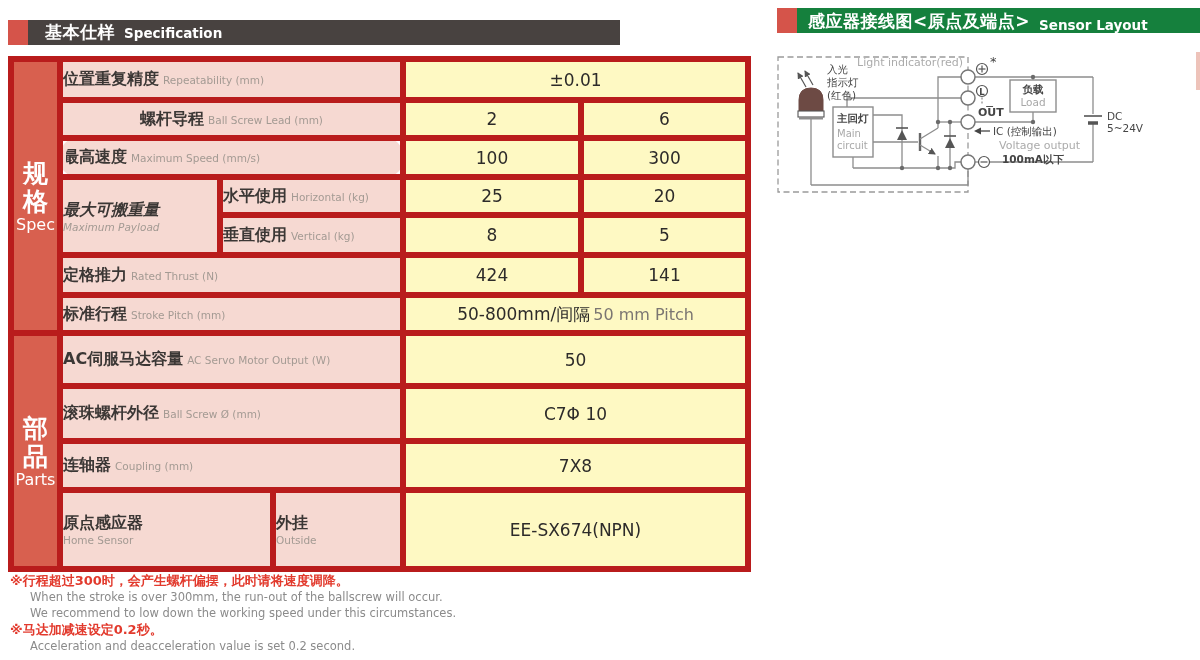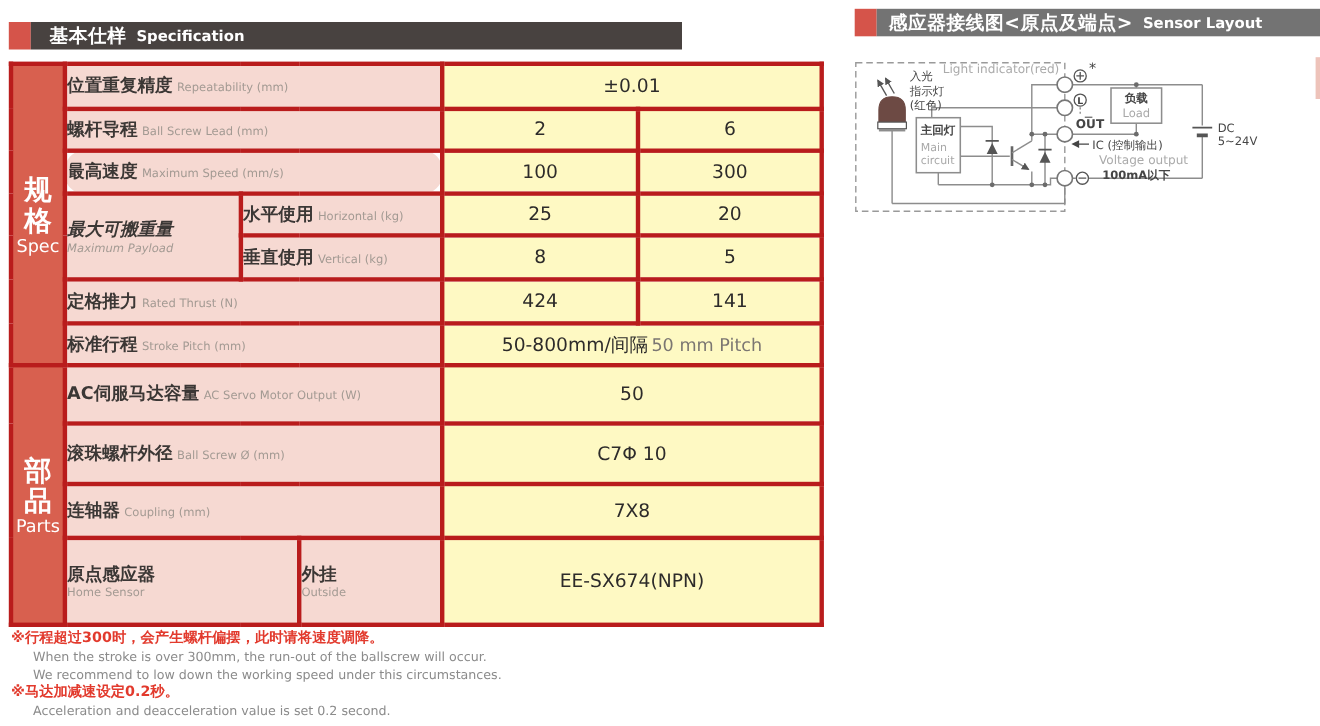--- a/index.html
+++ b/index.html
@@ -12,21 +12,21 @@
   .hdr .bar{flex:1;display:flex;align-items:center;color:#fff;}
   .hdr .zh{font-size:17px;font-weight:bold;letter-spacing:0.5px;white-space:nowrap;}
   .hdr .en{font-size:13.5px;font-weight:bold;margin-left:9px;white-space:nowrap;}
   #hdr-left{left:8px;top:20px;width:612px;}
   #hdr-left .bar{padding-left:17px;}
   #hdr-right{left:777px;top:8px;width:423px;}
   #hdr-right .bar{padding-left:11px;}
 
   
   table.spec{position:absolute;left:8px;top:56px;border-collapse:collapse;table-layout:fixed;}
-  table.spec td,table.spec th{border:4px solid #b91c1c;padding:0;overflow:hidden;}
+  table.spec td,table.spec th{border:6px solid #b91c1c;padding:0;overflow:hidden;}
   td.lab{text-align:left;padding-left:12px;vertical-align:middle;}
   td.sub{padding-left:10px;}
   .zh-l{font-size:16px;font-weight:600;color:#3b3735;}
   .en-l{font-size:10.5px;font-weight:normal;color:#a39a93;margin-left:4px;}
   .blk{display:block;margin-left:0;}
   td.val{text-align:center;vertical-align:middle;background:#fef9c3;font-size:17px;color:#2d2b2a;}
   .val-suffix{font-size:16px;color:#7b7672;margin-left:3px;}
   th.sect{color:#fff;text-align:center;vertical-align:middle;font-weight:normal;}
   .sect-big{display:block;font-size:25px;font-weight:bold;line-height:28px;}
   .sect-sm{display:block;font-size:16px;line-height:16px;margin-top:1px;}
@@ -50,21 +50,21 @@
   <div class="hdr" id="hdr-left">
     <div class="sq" style="background:#d5544a;"></div>
     <div class="bar" style="background:#484240;">
       <span class="zh">基本仕样</span>
       <span class="en">Specification</span>
     </div>
   </div>
 
   <div class="hdr" id="hdr-right">
     <div class="sq" style="background:#d5544a;"></div>
-    <div class="bar" style="background:#737373;">
+    <div class="bar" style="background:#15803d;align-items:flex-end;">
       <span class="zh">感应器接线图&lt;原点及端点&gt;</span>
       <span class="en">Sensor Layout</span>
     </div>
   </div>
 
   <table class="spec">
     <colgroup>
       <col style="width:49px">
         <col style="width:160px">
         <col style="width:53px">
@@ -78,21 +78,21 @@
           <span class="sect-big">规</span>
           <span class="sect-big">格</span>
           <span class="sect-sm">Spec</span>
         </th>
         <td class="lab" colspan="3" style="background:#f6d9d2;">
           <span class="zh-l">位置重复精度</span><span class="en-l">Repeatability (mm)</span>
         </td>
         <td class="val" colspan="2">±0.01</td>
       </tr>
       <tr style="height:38px">
-        <td class="lab" colspan="3" style="background:#f6d9d2;">
+        <td class="lab" colspan="3" style="background:#f6d9d2;text-align:center;">
           <span class="zh-l">螺杆导程</span><span class="en-l">Ball Screw Lead (mm)</span>
         </td>
         <td class="val">2</td>
         <td class="val">6</td>
       </tr>
       <tr style="height:39px">
         <td class="lab" colspan="3" style="background:#f6d9d2;border-radius:17px;">
           <span class="zh-l">最高速度</span><span class="en-l">Maximum Speed (mm/s)</span>
         </td>
         <td class="val">100</td>

